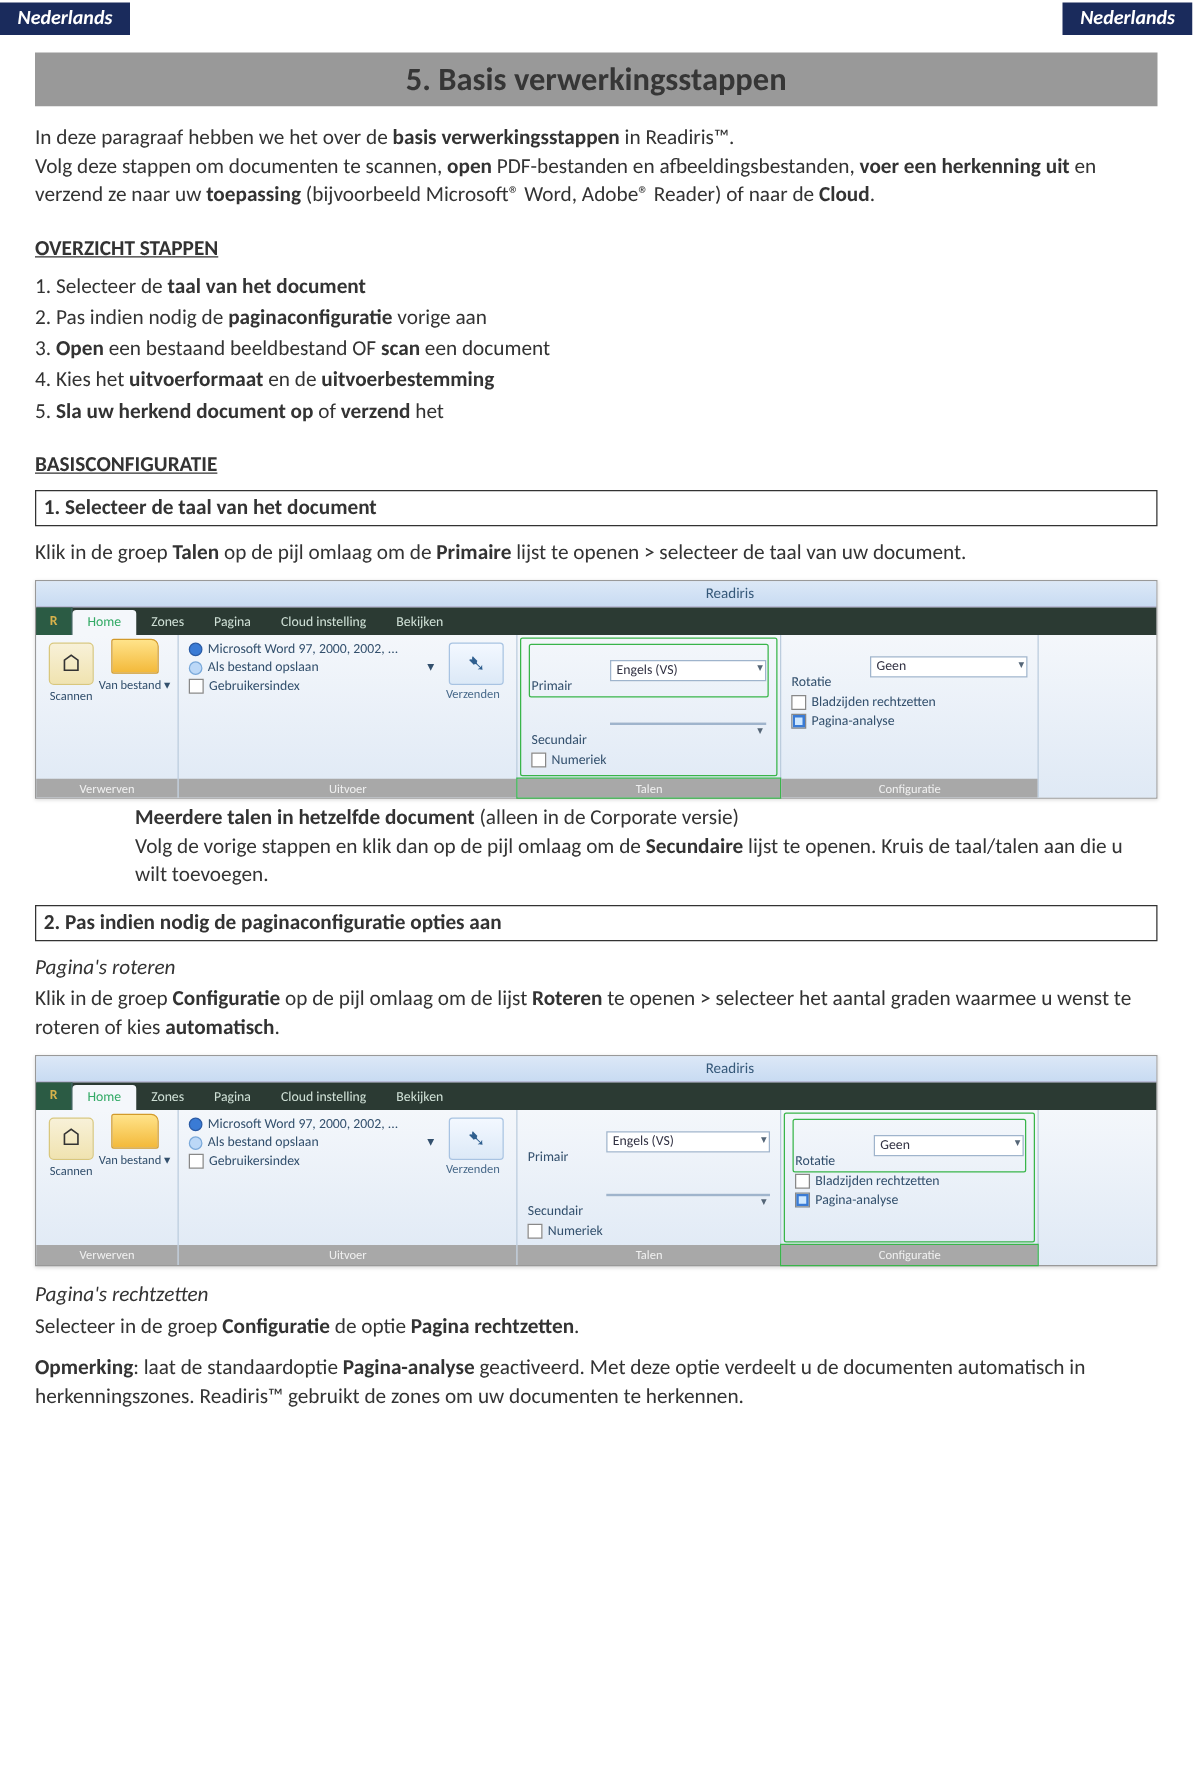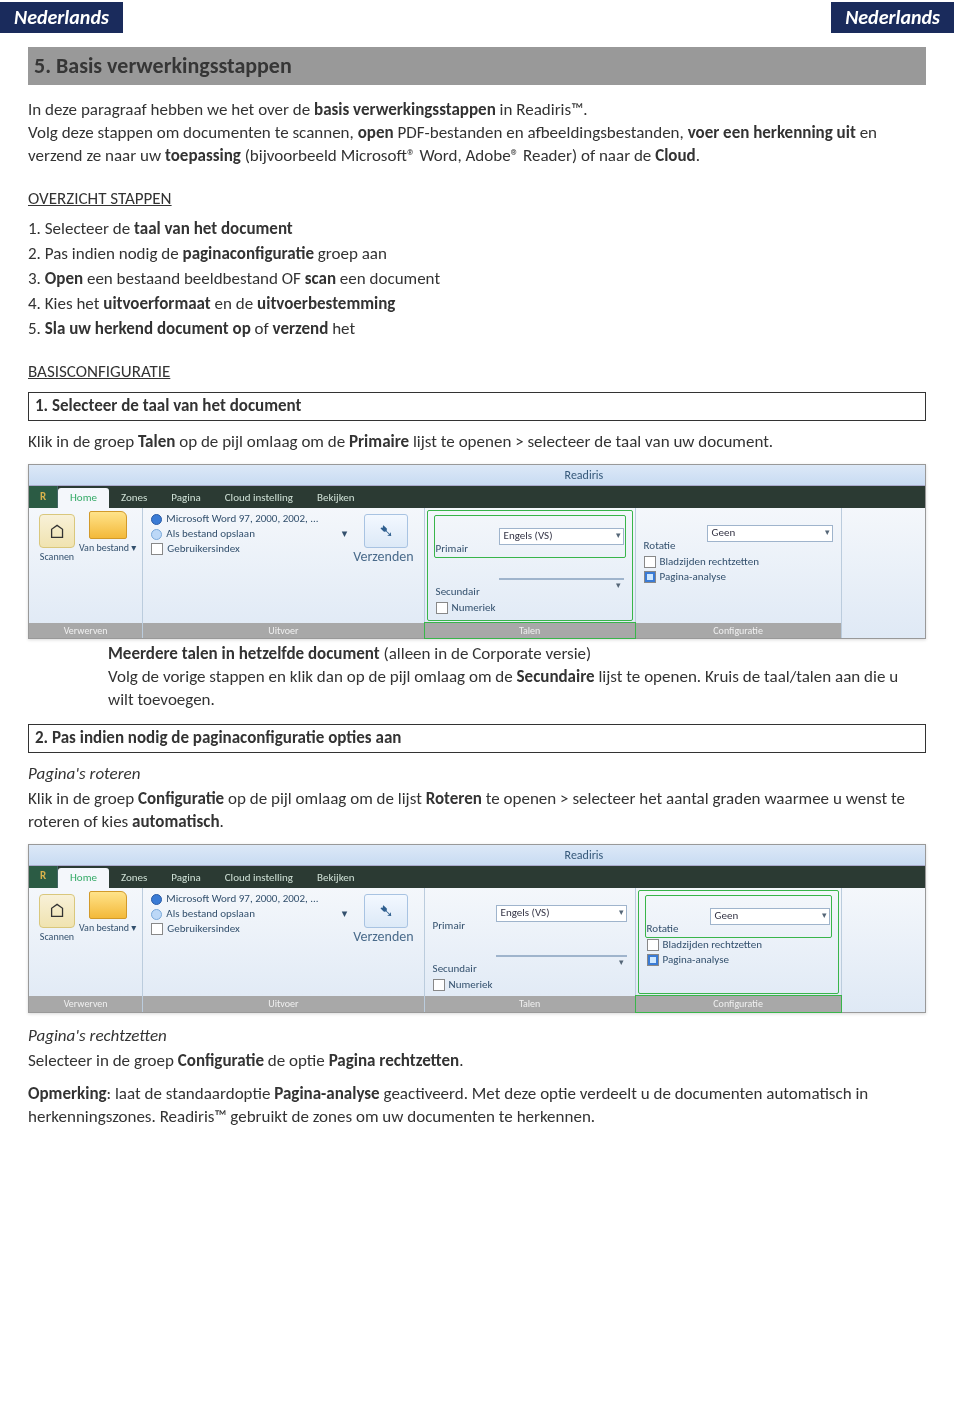--- a/index.html
+++ b/index.html
@@ -15,38 +15,39 @@
     display: flex;
     justify-content: space-between;
     color: #fff;
     padding: 2px 0 8px 0;
   }
   .topbar span {
     background: #1a2b5c;
     font-style: italic;
     font-weight: bold;
     padding: 2px 14px;
-    font-size: 20px;
+    font-size: 16px;
   }
   .page {
     padding: 0 28px 28px 28px;
   }
   h1.section-title {
     background: #999;
     color: #363636;
-    font-size: 22px;
+    font-size: 26px;
     font-weight: bold;
     padding: 4px 6px;
     margin: 6px 0 14px 0;
+    text-align: center;
   }
   p { margin: 10px 0; }
   .steps li { margin: 2px 0; }
   .steps { list-style: none; padding-left: 0; margin: 6px 0; }
   .subhead {
-    font-weight: normal;
+    font-weight: bold;
     text-decoration: underline;
     margin-top: 20px;
     margin-bottom: 8px;
   }
   .boxed {
     border: 1px solid #333;
     padding: 2px 6px;
     font-weight: bold;
     margin: 6px 0;
   }
@@ -176,21 +177,21 @@
     height: 32px;
     background: linear-gradient(#f3f8ff,#dce9f7);
     border: 1px solid #a8c3e2;
     border-radius: 3px;
     display:flex; align-items:center; justify-content:center;
     margin-left: 6px;
     color:#2f5f8f;
     font-size:18px;
   }
   .send-wrap { display:flex; flex-direction:column; align-items:center; padding: 2px 4px;}
-  .send-wrap .lbl { font-size:14px; color:#4a6b8b; }
+  .send-wrap .lbl { font-size:10px; color:#4a6b8b; }
   .field {
     display:flex; align-items:center; gap:3px;
     border:1px solid #a8b8ca00;
     padding:0 1px;
     font-size:11px;
     color:#33506d;
   }
   .field .flabel { width:60px;margin-top:26px; }
   .field.hl { border:1.5px solid #39b54a; border-radius:2px;}
   .dd { border:1px solid #9fb4cc; background:#fff; padding:0 12px 0 4px; position:relative; flex:1; min-width:100px; font-size:11px; color:#334; }
@@ -214,21 +215,21 @@
   <p>
     <span>In deze paragraaf hebben we het over de </span><b>basis verwerkingsstappen</b><span> in Readiris™.</span><br>
     <span>Volg deze stappen om documenten te scannen, </span><b>open</b><span> PDF-bestanden en afbeeldingsbestanden, </span><b>voer een herkenning uit</b><span> en verzend ze naar uw </span><b>toepassing</b><span> (bijvoorbeeld Microsoft® Word, Adobe® Reader) of naar de </span><b>Cloud</b><span>.</span>
   </p>
 
 
   <div class="subhead">OVERZICHT STAPPEN </div>
 
   <ul class="steps">
     <li><span>1. Selecteer de </span><b>taal van het document</b></li>
-    <li><span>2. Pas indien nodig de </span><b>paginaconfiguratie</b><span> groep aan</span></li>
+    <li><span>2. Pas indien nodig de </span><b>paginaconfiguratie</b><span> vorige aan</span></li>
     <li><span>3. </span><b>Open</b><span> een bestaand beeldbestand OF </span><b>scan</b><span> een document</span></li>
     <li><span>4. Kies het </span><b>uitvoerformaat</b><span> en de </span><b>uitvoerbestemming</b></li>
     <li><span>5. </span><b>Sla uw herkend document op</b><span> of </span><b>verzend</b><span> het</span></li>
   </ul>
 
   <div class="subhead">BASISCONFIGURATIE</div>
 
   <div class="boxed">1. Selecteer de taal van het document</div>
 
   <p>

